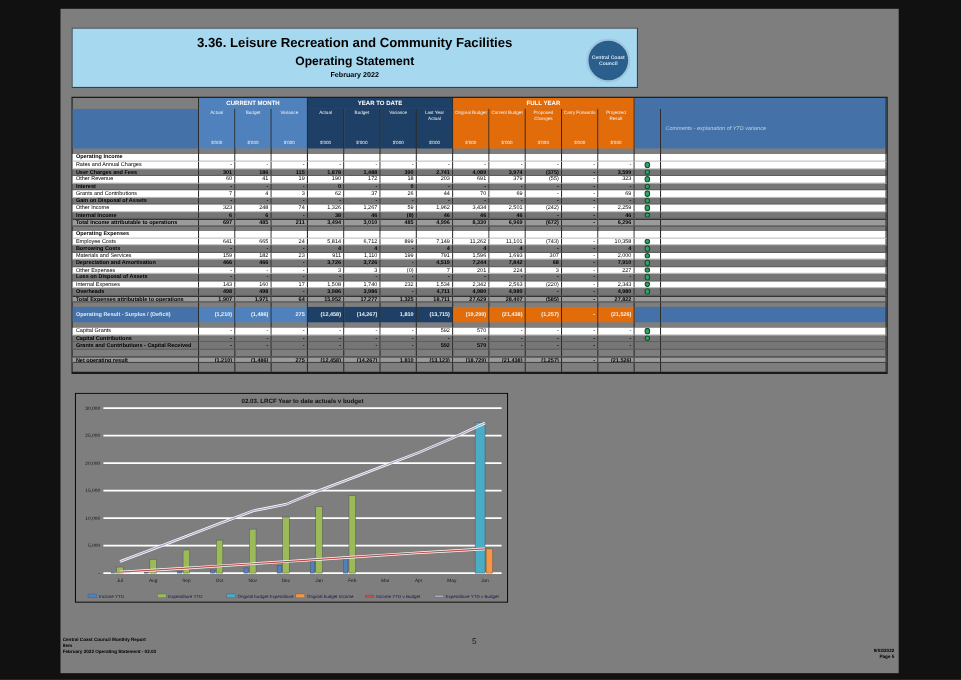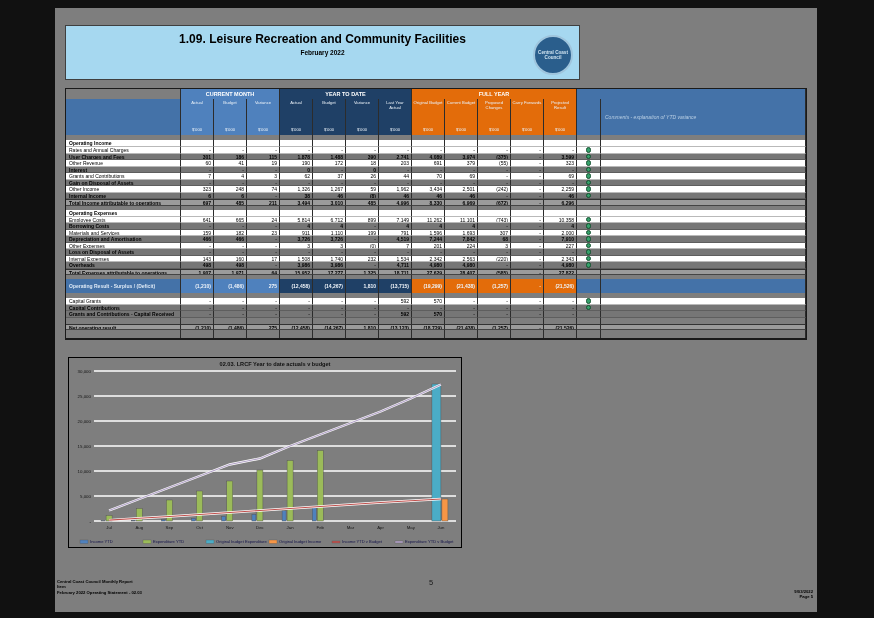--- a/index.html
+++ b/index.html
@@ -38,21 +38,22 @@
   .foot-left{position:absolute;left:2px;top:571px;font-size:4.2px;line-height:5.4px;color:#000;font-weight:bold;}
   .page-num{position:absolute;left:374px;top:570px;font-size:7.5px;color:#1a1a1a;}
   .foot-right{position:absolute;right:4px;top:581px;font-size:4.2px;line-height:5.4px;color:#000;text-align:right;font-weight:bold;}
 </style>
 </head>
 <body>
 
 <div class="canvas">
 
   <div class="title-band">
-    <div class="t1">1.09.  Leisure Recreation and Community Facilities</div>
+    <div class="t1">3.36.  Leisure Recreation and Community Facilities</div>
+    <div class="t2">Operating Statement</div>
     <div class="t3">February 2022</div>
     <div class="logo">
       <span>Central Coast Council</span>
     </div>
   </div>
 
   <div id="table">
       <div class="trow" style="height: 10px;">
         <div class="tcell spacer" style="width: 115px;"></div>
         <div class="tcell ghead" style="width: 99px; background: rgb(79, 129, 189);">CURRENT MONTH</div>

